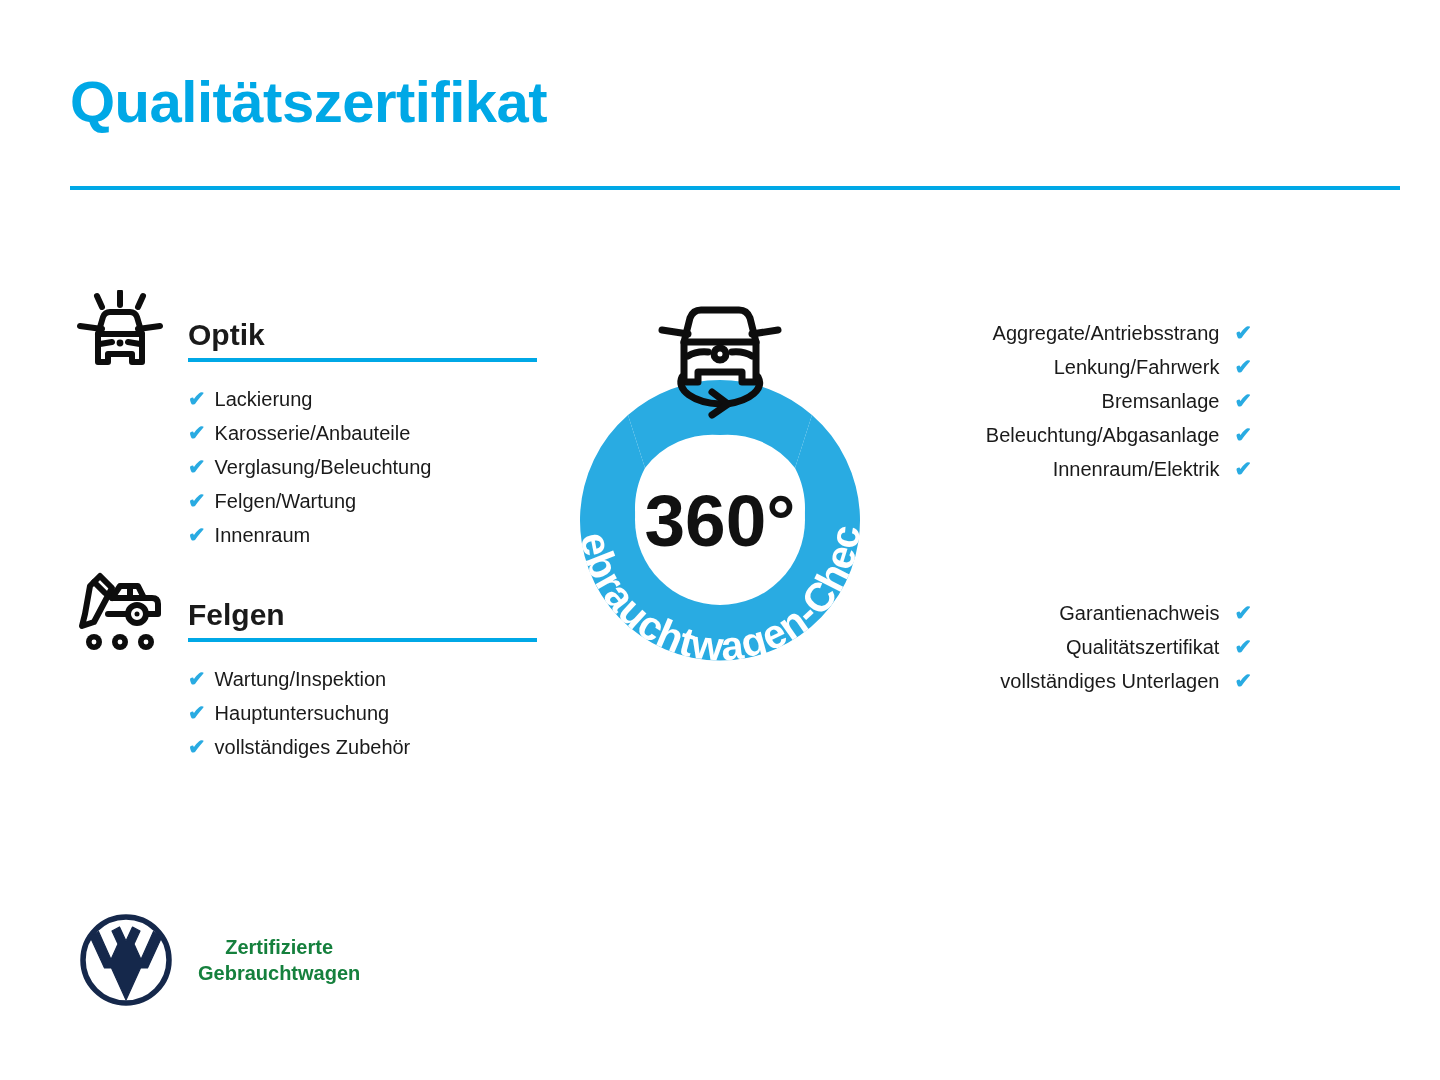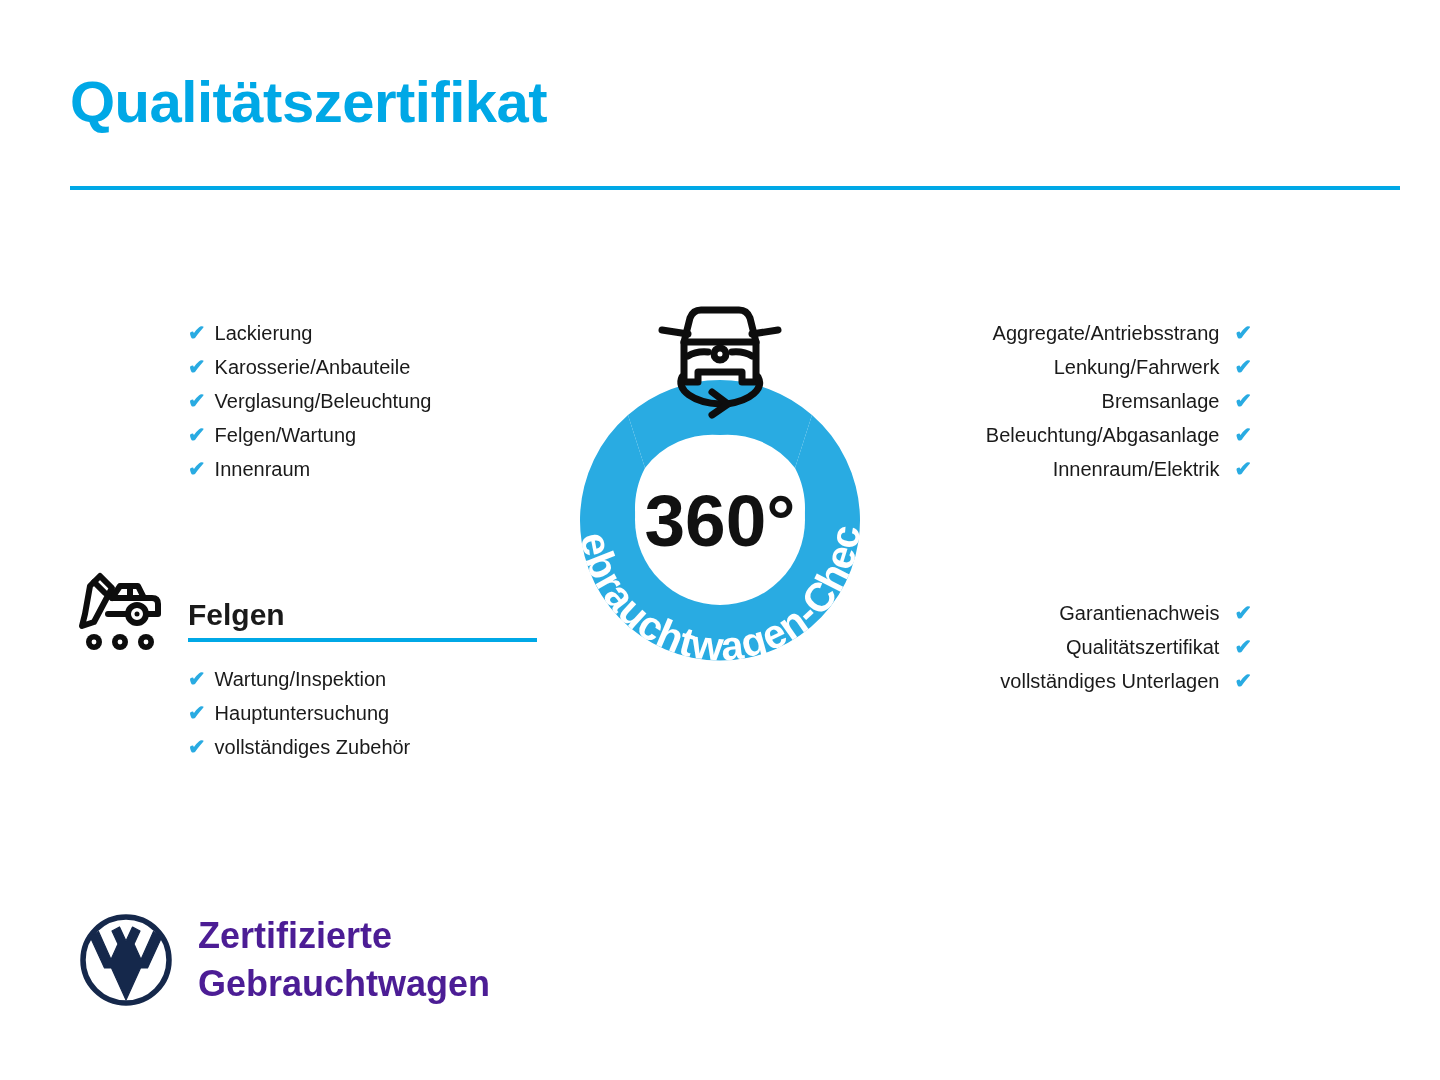--- a/index.html
+++ b/index.html
@@ -10,20 +10,21 @@
     background: #ffffff;
     font-family: "Liberation Sans", sans-serif;
     overflow: hidden;
   }
 
   #page {
     position: relative;
     width: 1440px;
     height: 1080px;
     background: #ffffff;
+    text-align: center;
   }
 
   
   #header-title {
     position: absolute;
     left: 70px;
     top: 72px;
     font-size: 58px;
     font-weight: bold;
     color: #00A8E6;
@@ -151,36 +152,54 @@
     top: 912px;
     display: flex;
     align-items: center;
     gap: 24px;
   }
 
   #vw-mark { width: 96px; height: 96px; flex: 0 0 auto; }
   #vw-mark svg { display: block; width: 100%; height: 100%; }
 
   #footer-text {
-    font-size: 36px;
-    font-weight: bold;
-    color: #4c1d95;
+    font-size: 20px;
+    font-weight: bold;
+    color: #15803d;
     line-height: 1.32;
     white-space: pre-line;
   }
 </style>
 </head>
 <body>
 
 <div id="page">
 
   <div id="header-title">Qualitätszertifikat</div>
   <div id="header-rule"></div>
 
   <div class="section left sec-optik">
+    <div class="sec-head">
+      <div class="sec-icon">
+        <svg viewBox="0 0 96 86" fill="none" stroke="#0D0D0D" stroke-width="6" stroke-linecap="round" stroke-linejoin="round">
+          <line x1="25" y1="6" x2="30" y2="17"></line>
+          <line x1="48" y1="2" x2="48" y2="15"></line>
+          <line x1="71" y1="6" x2="66" y2="17"></line>
+          <path d="M26 44 L31 27 Q33 22 38 22 L58 22 Q63 22 65 27 L70 44"></path>
+          <path d="M26 44 L26 72 L36 72 L36 64 L60 64 L60 72 L70 72 L70 44 Z"></path>
+          <line x1="8" y1="36" x2="30" y2="39"></line>
+          <line x1="88" y1="36" x2="66" y2="39"></line>
+          <line x1="28" y1="54" x2="40" y2="52"></line>
+          <line x1="68" y1="54" x2="56" y2="52"></line>
+          <circle cx="48" cy="53" r="3.4" fill="#0D0D0D" stroke="none"></circle>
+        </svg>
+      </div>
+      <div class="sec-title">Optik</div>
+      <div class="sec-rule"></div>
+    </div>
     <ul class="check-list">
       <li class="check-item">
         <span class="tick">✔</span>
         <span>Lackierung</span>
       </li>
       <li class="check-item">
         <span class="tick">✔</span>
         <span>Karosserie/Anbauteile</span>
       </li>
       <li class="check-item">

